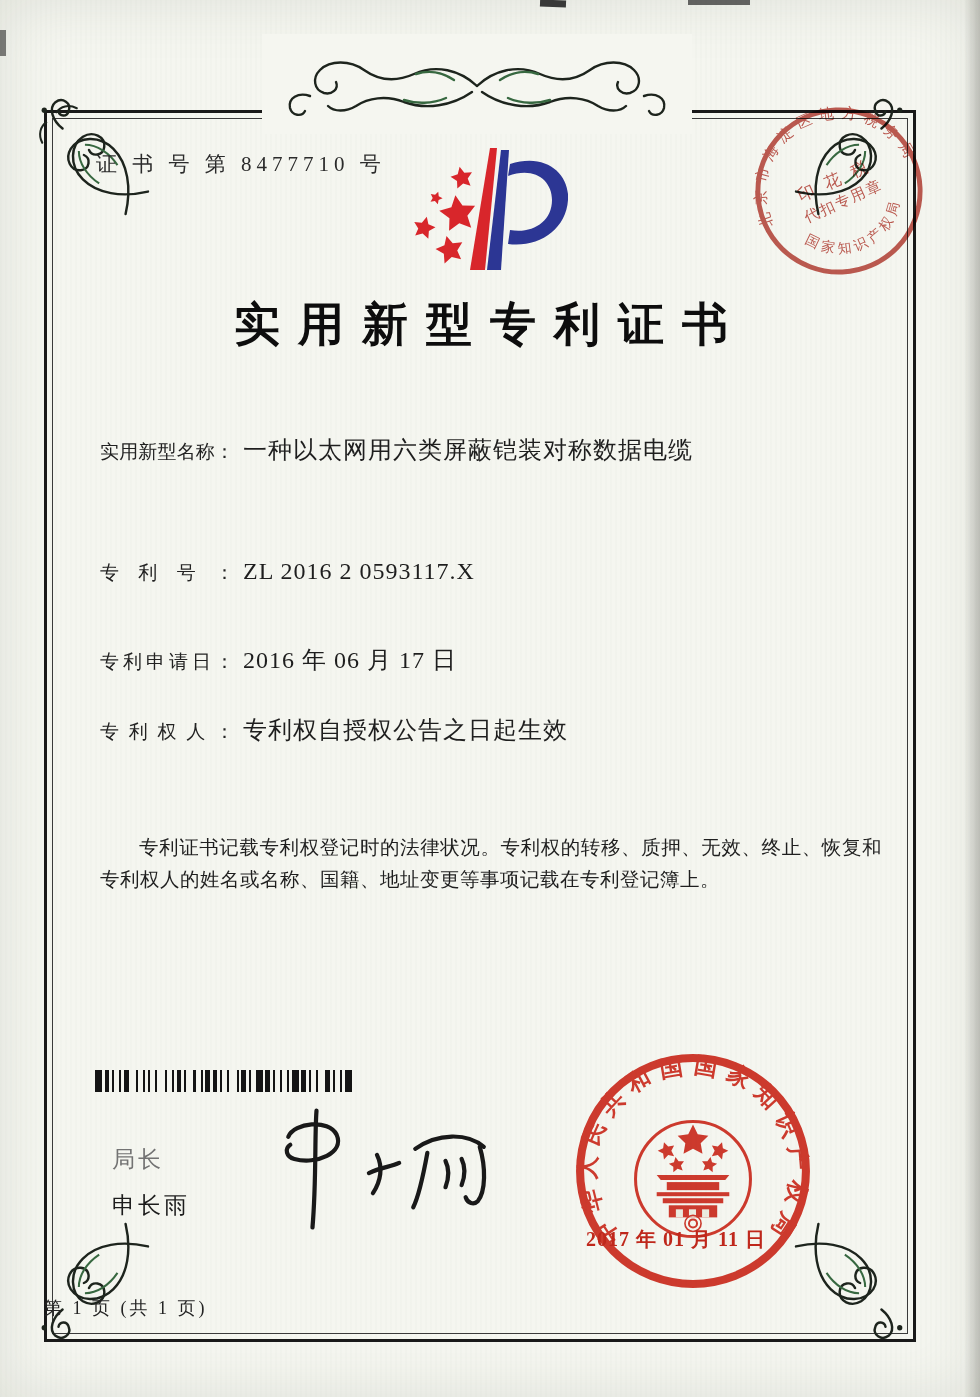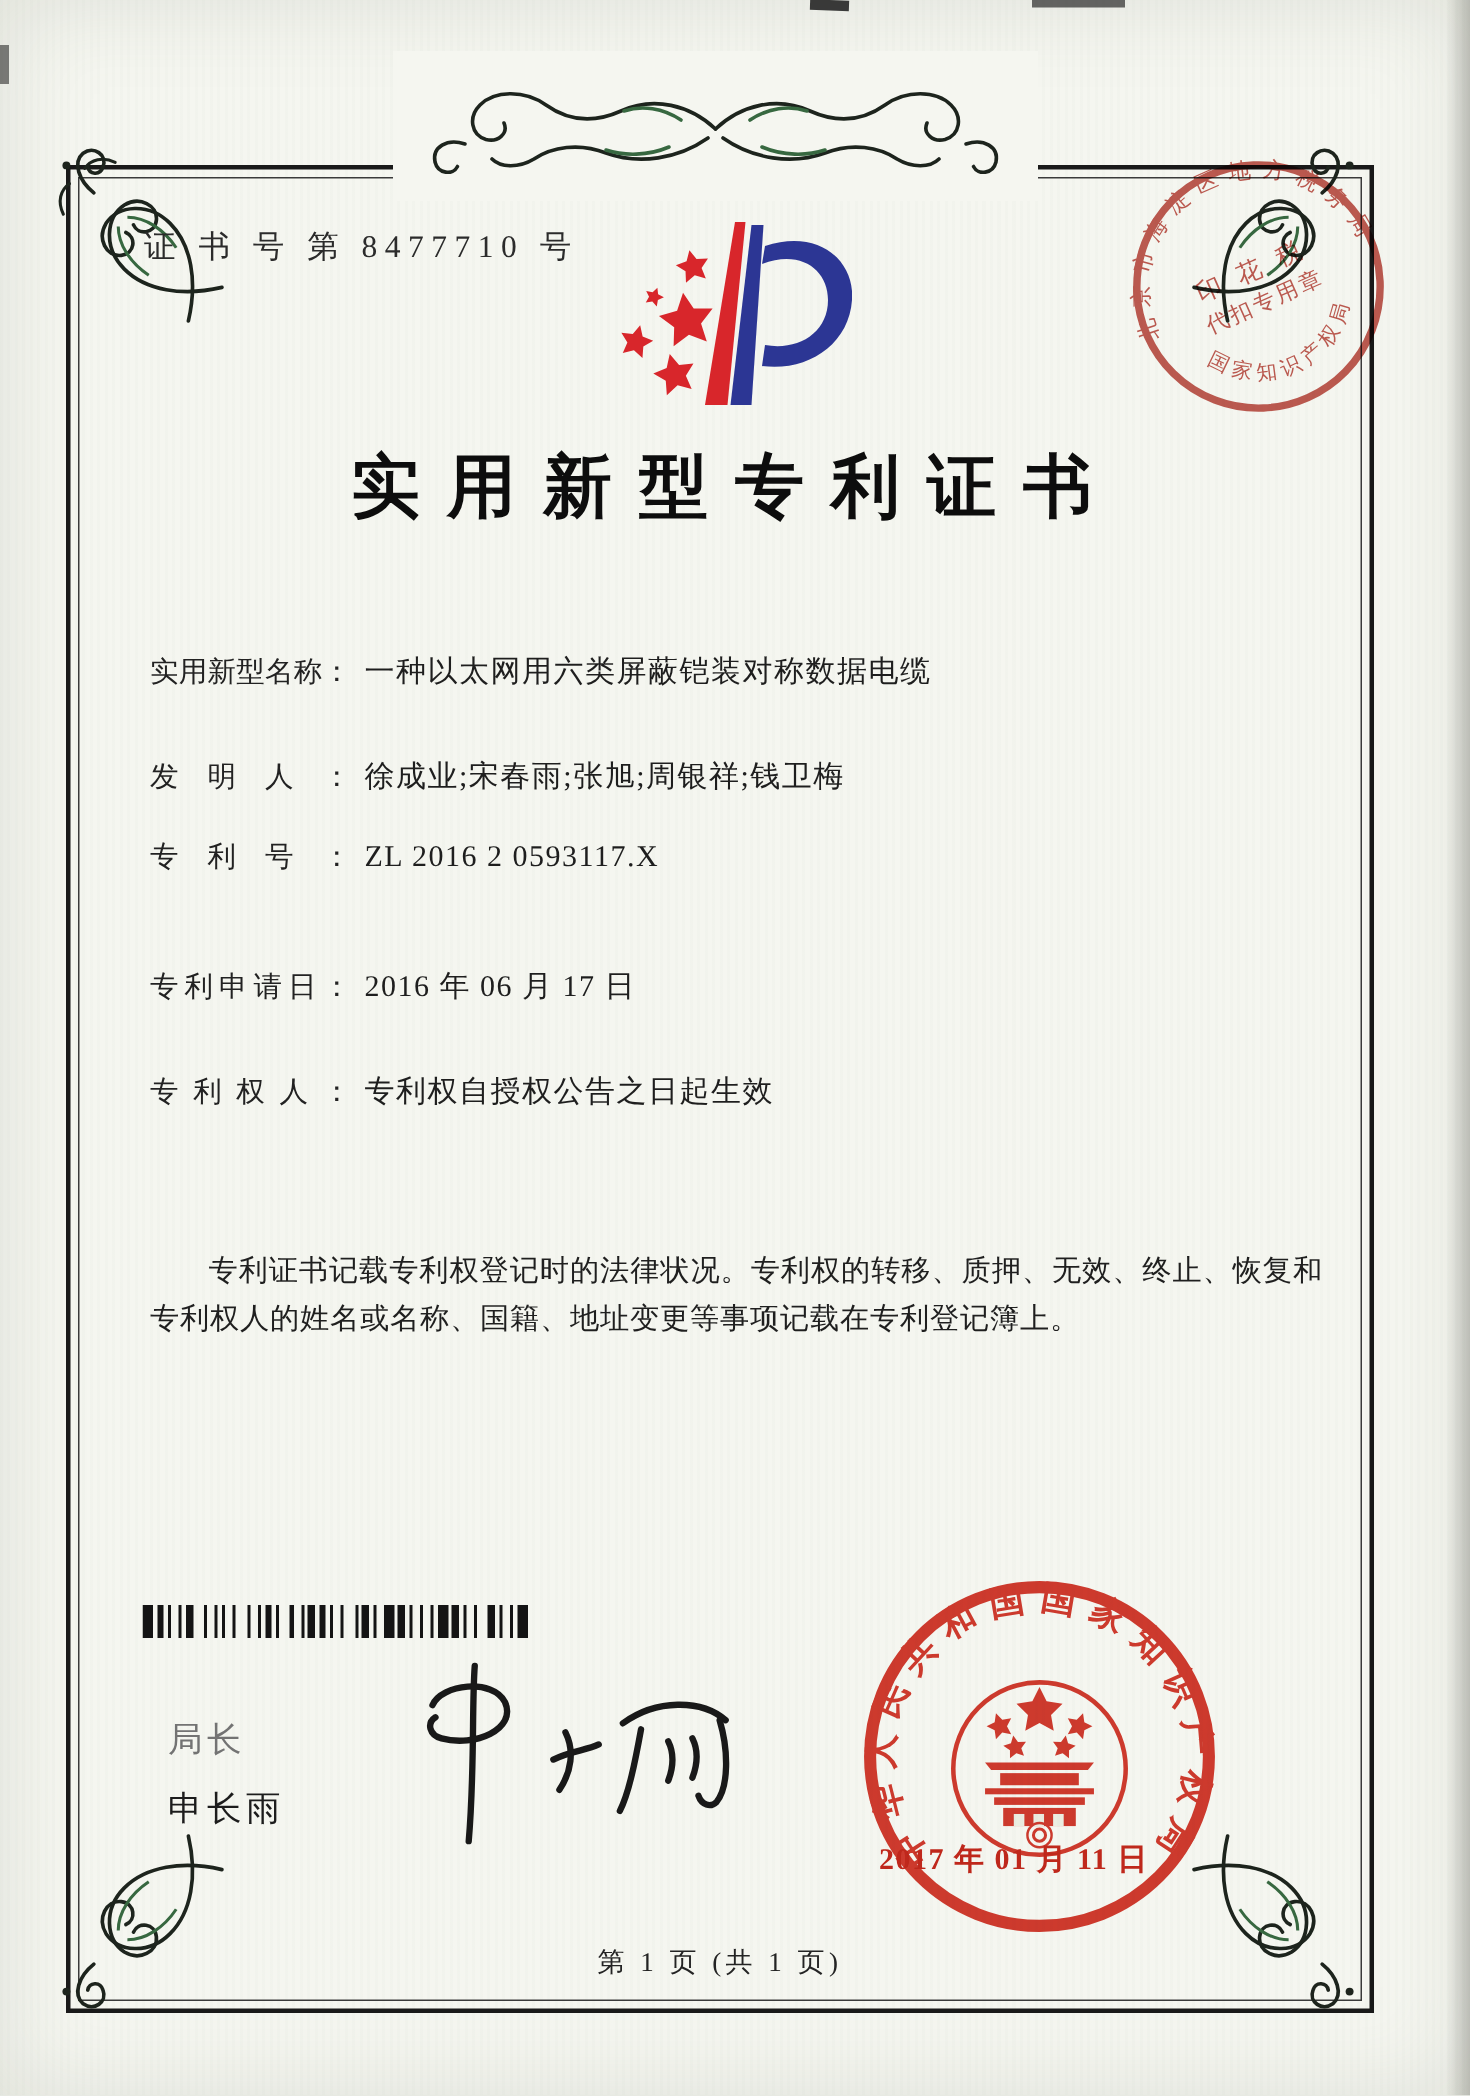--- a/index.html
+++ b/index.html
@@ -28,41 +28,41 @@
   .cert-no{position:absolute;left:96px;top:150px;font-size:21px;letter-spacing:5px;color:#2b2b2b;}
   .logo{position:absolute;left:398px;top:138px;width:170px;height:142px;}
   .tax-stamp{position:absolute;left:750px;top:102px;width:178px;height:178px;
     transform:rotate(-24deg);opacity:.82;mix-blend-mode:multiply;}
   .title{position:absolute;left:0;top:294px;width:100%;margin:0;text-align:center;
     font-size:46px;font-weight:700;letter-spacing:18px;color:#0d0d0d;}
   
   .field{position:absolute;left:100px;width:790px;white-space:nowrap;}
   .flabel{display:inline-block;width:134px;font-size:19px;color:#222;
     text-align:justify;text-align-last:justify;vertical-align:baseline;}
-  .fvalue{font-size:20px;margin-left:9px;letter-spacing:1px;color:#1e1e1e;}
+  .fvalue{font-size:24px;margin-left:9px;letter-spacing:1px;color:#1e1e1e;}
   
   .paras{position:absolute;left:100px;top:832px;width:782px;}
   .paras p{margin:0;font-size:19.5px;line-height:32px;text-indent:2em;
     text-align:justify;letter-spacing:.5px;color:#1f1f1f;}
   
   .barcode{position:absolute;left:95px;top:1070px;width:282px;height:22px;overflow:hidden;}
   .barcode i{position:absolute;top:0;height:100%;background:#141414;display:block;}
   
   .dir-title{position:absolute;left:112px;top:1144px;font-size:23px;letter-spacing:3px;
     font-family:"Liberation Sans","DejaVu Sans",sans-serif;color:#737373;}
   .dir-name{position:absolute;left:112px;top:1190px;font-size:23px;letter-spacing:3px;
     font-family:"Liberation Sans","DejaVu Sans",sans-serif;color:#1c1c1c;}
   .signature{position:absolute;left:250px;top:1102px;width:262px;height:132px;}
   
   .seal{position:absolute;left:572px;top:1050px;width:242px;height:242px;mix-blend-mode:multiply;}
   .seal svg{position:absolute;left:0;top:0;width:242px;height:242px;opacity:.95;}
   .seal-date{position:absolute;left:14px;top:176px;width:220px;font-size:20px;font-weight:700;
     letter-spacing:1px;color:#c8291d;white-space:nowrap;}
   
-  .footer{position:absolute;left:44px;top:1296px;width:872px;text-align:center;
+  .footer{position:absolute;left:44px;top:1296px;width:872px;text-align:left;
     font-size:18px;letter-spacing:3px;color:#242424;}
 </style>
 </head>
 <body>
 
 <div class="page">
 
   <div class="texture"></div>
   <div class="mark" style="left:540px;top:0;width:26px;height:7px;opacity:.85;transform:rotate(2deg);"></div>
   <div class="mark" style="left:688px;top:0;width:62px;height:5px;opacity:.65;"></div>
@@ -171,23 +171,20 @@
       <textPath href="#taxBottom" startOffset="50%" text-anchor="middle">国家知识产权局</textPath>
     </text>
     <text x="90" y="84" text-anchor="middle" font-size="17" letter-spacing="4" fill="#b5382e">印 花 税</text>
     <text x="90" y="106" text-anchor="middle" font-size="15" letter-spacing="2" fill="#b5382e">代扣专用章</text>
   </svg>
 
   <h1 class="title">实用新型专利证书</h1>
 
   <div class="field" style="top:434px">
     <span class="flabel">实用新型名称：</span><span class="fvalue">一种以太网用六类屏蔽铠装对称数据电缆</span>
-  </div>
-  <div class="field" style="top:504px">
-    <span class="flabel">发明人：</span><span class="fvalue">徐成业;宋春雨;张旭;周银祥;钱卫梅</span>
   </div>
   <div class="field" style="top:558px">
     <span class="flabel">专利号：</span><span class="fvalue">ZL 2016 2 0593117.X</span>
   </div>
   <div class="field" style="top:644px">
     <span class="flabel">专利申请日：</span><span class="fvalue">2016 年 06 月 17 日</span>
   </div>
   <div class="field" style="top:714px">
     <span class="flabel">专利权人：</span><span class="fvalue">专利权自授权公告之日起生效</span>
   </div>

